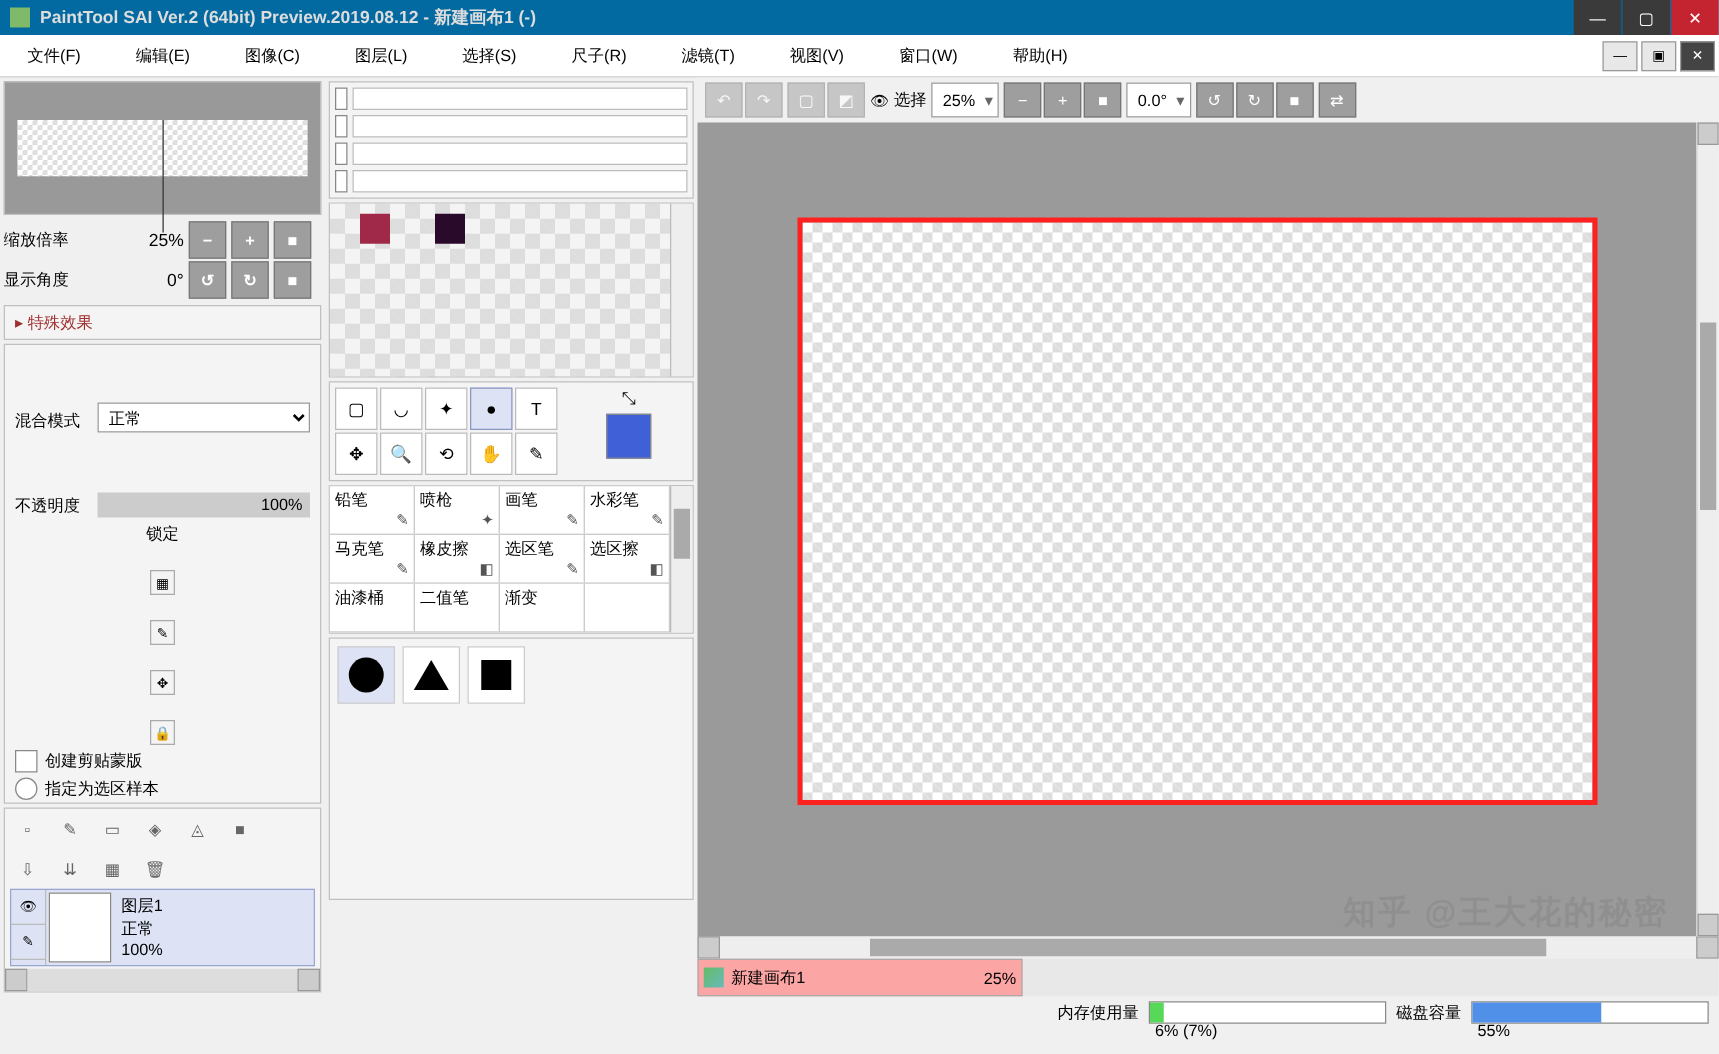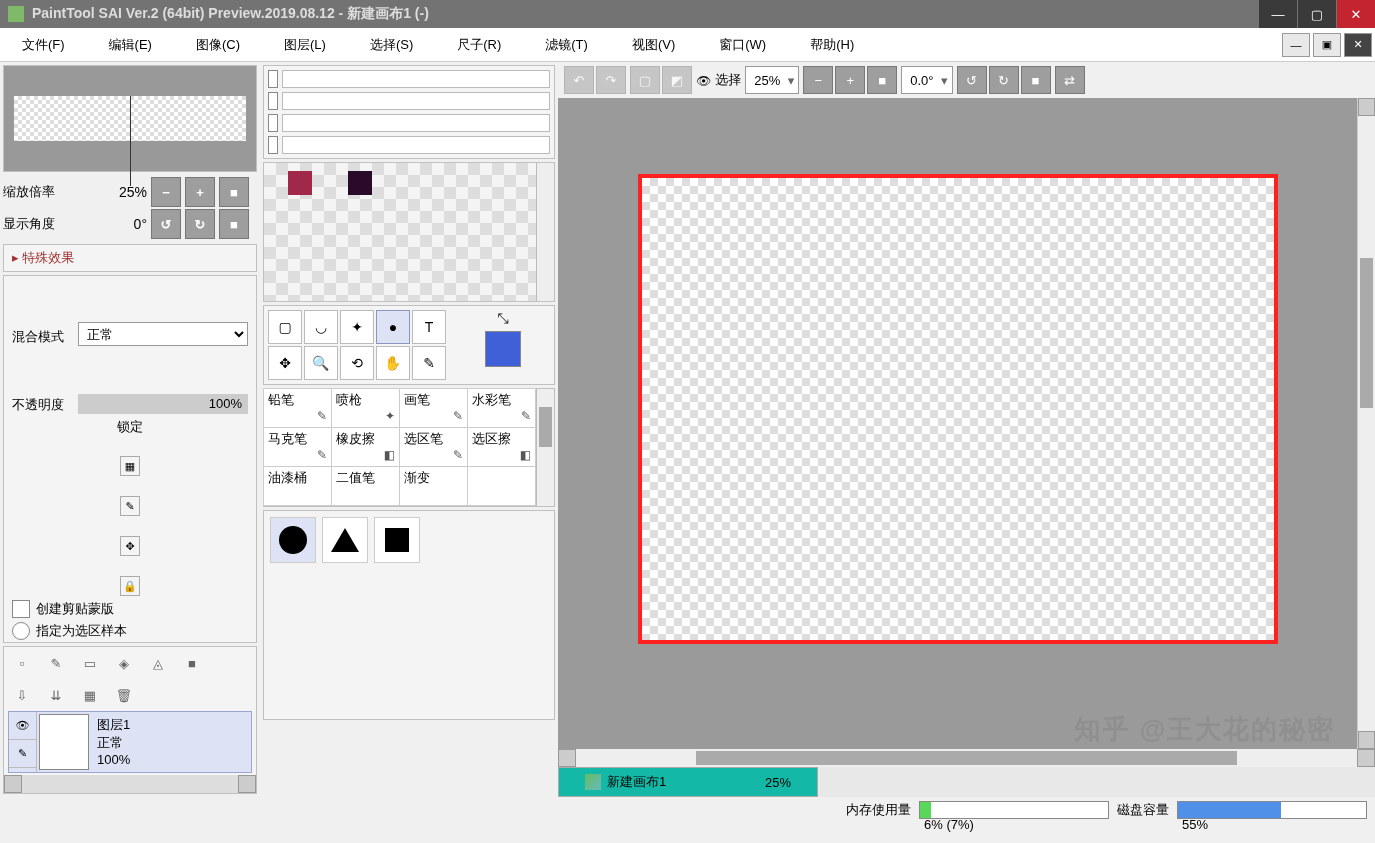--- a/index.html
+++ b/index.html
@@ -1,19 +1,19 @@
 <!DOCTYPE html>
 <html><head>
 <meta charset="utf-8">
 <style>
 * { box-sizing: border-box; margin: 0; padding: 0; font-family: "Microsoft YaHei", sans-serif; font-size: 13px; }
 body { background: #f0f0f0; width: 1375px; height: 843px; overflow: hidden; }
 
 
-.titlebar { background: #737373; height: 28px; display: flex; align-items: center; color: #ddd; }
+.titlebar { background: #0369a1; height: 28px; display: flex; align-items: center; color: #ddd; }
 .titlebar .app-icon { width: 16px; height: 16px; background: #7fb96a; margin: 0 8px; }
 .titlebar .title-text { flex: 1; font-weight: bold; font-size: 14px; }
 .titlebar .winbtns { display: flex; }
 .titlebar .winbtn { width: 38px; height: 28px; background: #3a3a3a; margin-left: 1px; display: flex; align-items: center; justify-content: center; color: #fff; }
 .titlebar .winbtn.close { background: #c42430; }
 
 
 .menubar { background: #fff; height: 34px; display: flex; align-items: center; border-bottom: 1px solid #ccc; }
 .menubar .menu-item { padding: 0 22px; height: 100%; display: flex; align-items: center; cursor: pointer; }
 .menubar .spacer { flex: 1; }
@@ -127,21 +127,21 @@
 .canvas-scroll-v .sb-thumb { position: absolute; left: 2px; right: 2px; top: 160px; height: 150px; background: #aaa; }
 .canvas-viewport { flex: 1; background: #9a9a9a; display: flex; align-items: center; justify-content: center; position: relative; }
 .canvas-inner { width: 640px; height: 470px; border: 4px solid #ff2020; background-image: linear-gradient(45deg,#ddd 25%,transparent 25%,transparent 75%,#ddd 75%),linear-gradient(45deg,#ddd 25%,#fff 25%,#fff 75%,#ddd 75%); background-size: 16px 16px; background-position: 0 0,8px 8px; margin-top: -30px; }
 .canvas-scroll-h { height: 18px; background: #eee; display: flex; }
 .canvas-scroll-h .sb-btn { width: 18px; background: #ccc; border: 1px solid #999; }
 .canvas-scroll-h .sb-track { flex: 1; position: relative; }
 .canvas-scroll-h .sb-thumb { position: absolute; top: 2px; bottom: 2px; left: 120px; right: 120px; background: #aaa; }
 
 
 .doc-tabs { height: 30px; display: flex; align-items: stretch; background: #e8e8e8; }
-.doc-tab { width: 260px; background: #14b8a6; border: 1px solid #aaa; display: flex; align-items: center; padding: 0 26px; gap: 6px; }
+.doc-tab { width: 260px; background: #fca5a5; border: 1px solid #aaa; display: flex; align-items: center; padding: 0 4px; gap: 6px; }
 .doc-tab .tab-ico { width: 16px; height: 16px; background: linear-gradient(135deg,#6b6,#6bb); }
 .doc-tab .tab-pct { margin-left: auto; }
 
 
 .statusbar { height: 26px; display: flex; align-items: center; padding: 0 8px; gap: 8px; font-size: 13px; }
 .statusbar .spacer { flex: 1; }
 .stat-gauge { width: 190px; height: 18px; border: 1px solid #888; background: #fff; position: relative; }
 .stat-gauge .fill { position: absolute; left: 0; top: 0; bottom: 0; background: #58d858; }
 .stat-gauge .fill.blue { background: #5090e8; }
 .stat-gauge .txt { position: absolute; left: 4px; top: 15px; line-height: 16px; }

